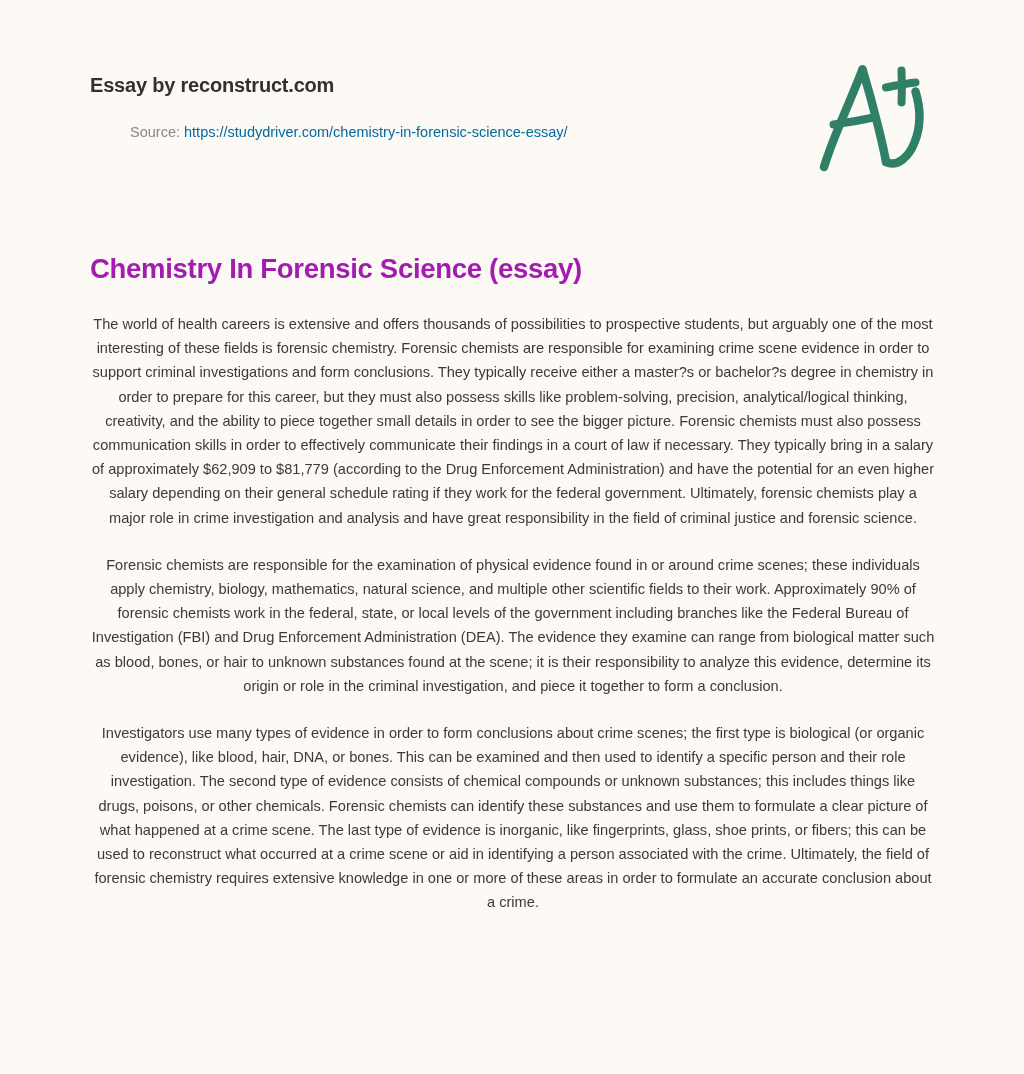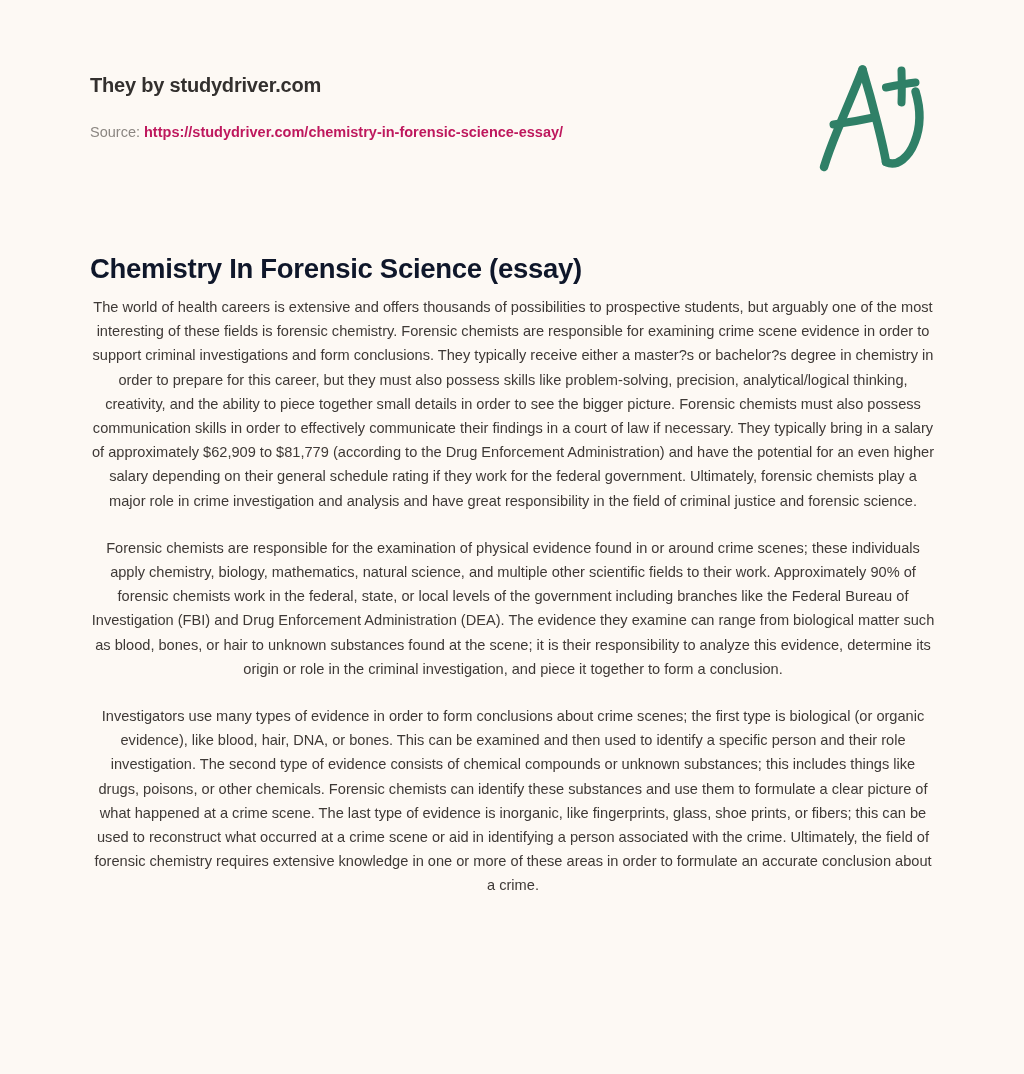--- a/index.html
+++ b/index.html
@@ -46,25 +46,25 @@
   .source-row {
     position: absolute;
     left: 90px;
     top: 123px;
     font-size: 14.5px;
     white-space: nowrap;
     line-height: 18px;
   }
   .source-label {
     color: #8c8782;
+    margin-left: 40px;
   }
   .source-link {
-    color: #be185d;
+    color: #0369a1;
     text-decoration: none;
-    font-weight: bold;
   }
 
   
   .logo {
     position: absolute;
     left: 816px;
     top: 62px;
     width: 116px;
     height: 118px;
   }
@@ -76,25 +76,25 @@
 
   
   .article {
     position: absolute;
     left: 90px;
     top: 252px;
     width: 846px;
   }
 
   .article-title {
-    margin: 0 0 9px 0;
+    margin: 0 0 26px 0;
     font-size: 27.5px;
     line-height: 34px;
     font-weight: bold;
-    color: #0f172a;
+    color: #a21caf;
     letter-spacing: -0.3px;
   }
 
   .body-copy p {
     margin: 0 0 23px 0;
     font-size: 14.6px;
     line-height: 24.2px;
     color: #3e3936;
     text-align: center;
   }
@@ -102,21 +102,21 @@
     margin-bottom: 0;
   }
 </style>
 </head>
 <body>
 
 <div class="page">
 
   <div class="header">
 
-    <div class="byline">They by studydriver.com</div>
+    <div class="byline">Essay by reconstruct.com</div>
 
     <div class="source-row">
       <span class="source-label">Source:</span>
       <span class="source-link">https://studydriver.com/chemistry-in-forensic-science-essay/</span>
     </div>
 
     <div class="logo">
       <svg viewBox="0 0 116 118" xmlns="http://www.w3.org/2000/svg">
         <g fill="none" stroke="#2f8067" stroke-linecap="round" stroke-linejoin="round">
 

